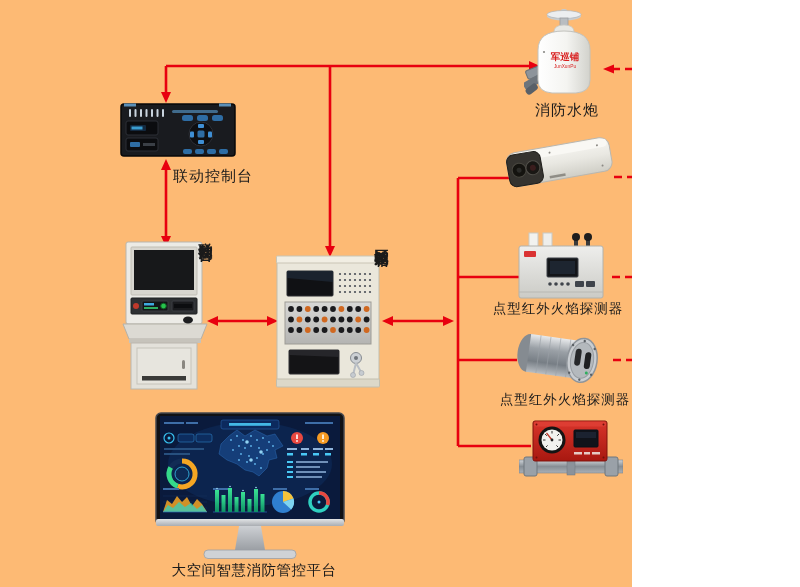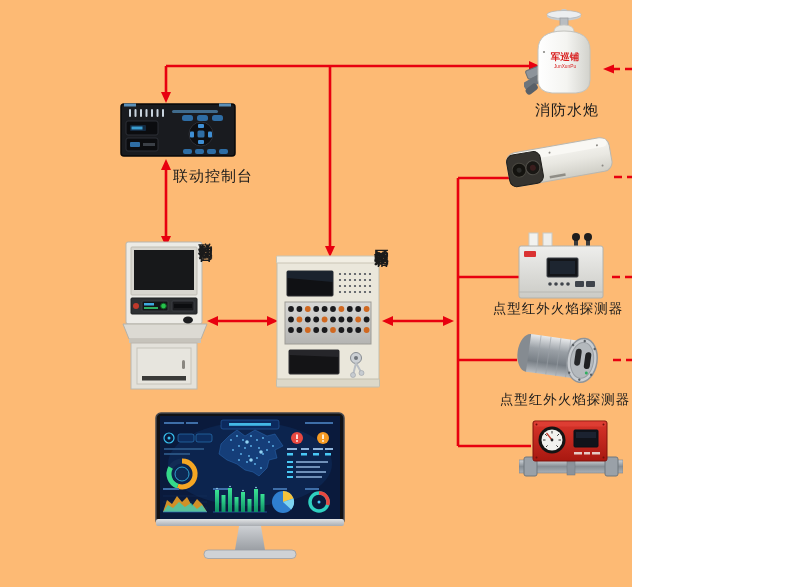--- a/index.html
+++ b/index.html
@@ -532,14 +532,15 @@
     </svg>
   </div>
 
   <div class="lbl s15" style="left:213px;top:167px">联动控制台</div>
   <div class="vlbl" style="left:199px;top:232px">联动控制台</div>
   <div class="vlbl" style="left:375px;top:238px">区域控制箱</div>
   <div class="lbl s15" style="left:567px;top:101px">消防水炮</div>
   <div class="vlbl s15" style="left:644px;top:102px">联动</div>
   <div class="lbl s13" style="left:558px;top:300px">点型红外火焰探测器</div>
   <div class="lbl s13" style="left:565px;top:391px">点型红外火焰探测器</div>
+  <div class="lbl s14" style="left:254px;top:561px">大空间智慧消防管控平台</div>
 
 </div>
 
 </body></html>

